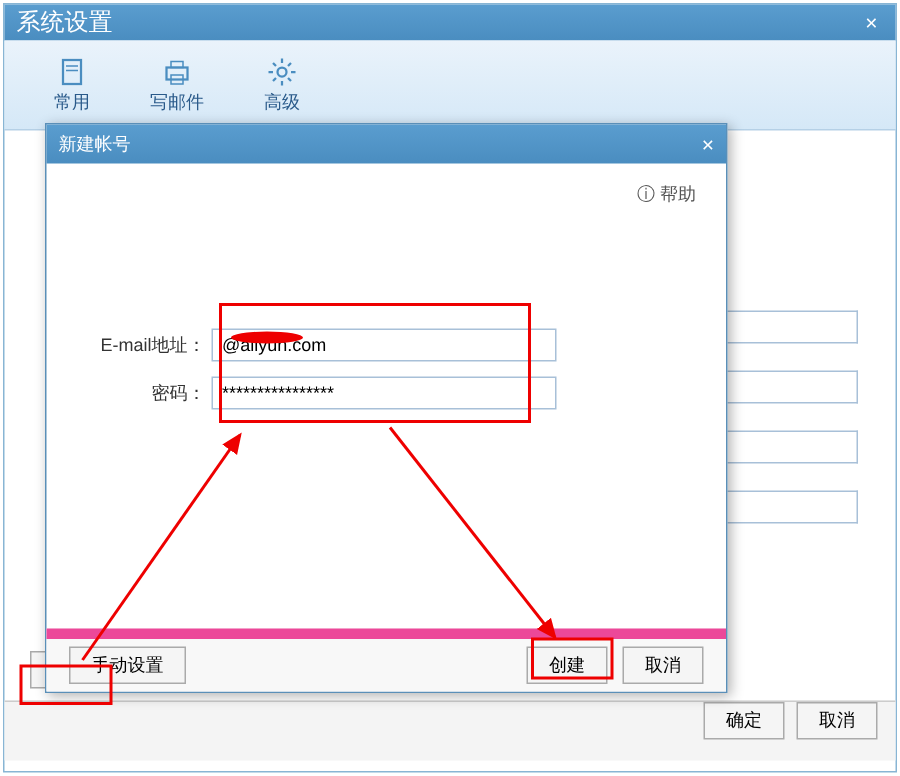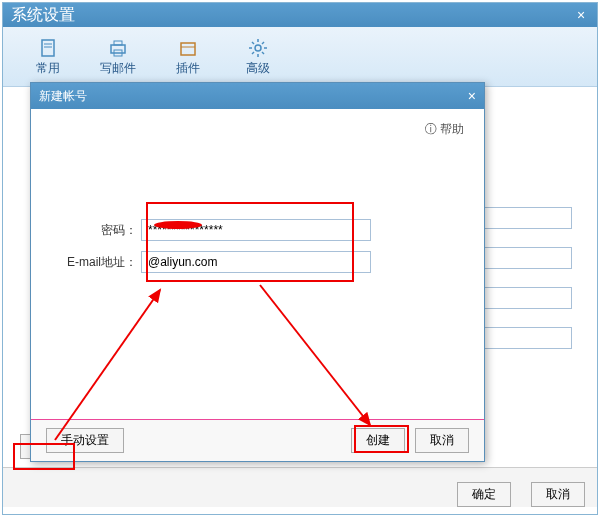--- a/index.html
+++ b/index.html
@@ -14,35 +14,35 @@
 .toolbar { height: 60px; background: linear-gradient(#eaf3fb, #d5e8f7); border-bottom: 1px solid #b5d0e6; display: flex; padding: 0 10px; }
 .tool-item { width: 70px; display: flex; flex-direction: column; align-items: center; justify-content: center; gap: 0; cursor: pointer; color: #2a5a8a; }
 .tool-item.active { background: linear-gradient(#d0e5f5, #b8d8ef); border: 1px solid #a0c4e0; border-radius: 3px; }
 .tool-icon { width: 24px; height: 24px; display: flex; align-items: center; justify-content: center; }
 
 .content { padding: 20px; position: relative; height: 380px; }
 
 .bottom-actions { position: absolute; left: 20px; bottom: 58px; display: flex; gap: 10px; }
 .btn { padding: 3px 14px; background: #f5f5f5; border: 1px solid #aaa; cursor: pointer; font-size: 12px; }
 
-.footer { height: 40px; border-top: 1px solid #ccc; display: flex; align-items: flex-end; justify-content: flex-end; gap: 20px; padding: 0 12px; background: #f4f4f4; }
+.footer { height: 40px; border-top: 1px solid #ccc; display: flex; align-items: flex-start; justify-content: flex-end; gap: 8px; padding: 0 12px; background: #f4f4f4; }
 
 
 .modal { position: absolute; left: 30px; top: 82px; width: 455px; height: 380px; border: 1px solid #5a8fb8; background: #fff; box-shadow: 2px 2px 8px rgba(0,0,0,.3); z-index: 10; }
 .modal-title { height: 26px; background: linear-gradient(#5a9dcf, #4a8dc0); color: #fff; display: flex; align-items: center; padding: 0 8px; }
 .modal-title .title { flex: 1; }
 .modal-title .close { cursor: pointer; font-size: 14px; }
 .modal-body { padding: 10px 20px; position: relative; height: 310px; }
 .help-link { position: absolute; right: 20px; top: 12px; color: #555; cursor: pointer; margin-left: 19px; }
 .form-row { display: flex; align-items: center; margin-bottom: 10px; }
 .form-row label { width: 90px; text-align: right; padding-right: 4px; color: #333; }
 .form-row input { width: 230px; height: 22px; border: 1px solid #a8c0d8; padding: 0 6px; }
 .form-group { margin-top: 100px; }
 
-.modal-footer { height: 42px; border-top: 1px solid #ec4899; display: flex; align-items: center; padding: 0 15px; gap: 10px; background: #f8f8f8; }
+.modal-footer { height: 42px; border-top: 7px solid #ec4899; display: flex; align-items: center; padding: 0 15px; gap: 10px; background: #f8f8f8; }
 .modal-footer .spacer { flex: 1; }
 
 
 .redbox { position: absolute; border: 2px solid #e00; pointer-events: none; z-index: 20; }
 .arrow { position: absolute; z-index: 20; pointer-events: none; }
 
 
 .bg-fields { position: absolute; right: 25px; top: 120px; width: 90px; }
 .bg-box { height: 22px; border: 1px solid #a8c0d8; border-left: none; margin-bottom: 18px; background: #fff; }
 </style>
@@ -68,29 +68,20 @@
     </div>
     <div class="tool-item">
       <span class="tool-icon">
           <svg width="22" height="22">
             <rect x="4" y="8" width="14" height="8" fill="none" stroke="#4a8dc0" stroke-width="1.5"></rect>
             <rect x="7" y="4" width="8" height="4" fill="none" stroke="#4a8dc0"></rect>
             <rect x="7" y="13" width="8" height="6" fill="none" stroke="#4a8dc0"></rect>
           </svg>
         </span>
       <span>写邮件</span>
-    </div>
-    <div class="tool-item">
-      <span class="tool-icon">
-          <svg width="22" height="22">
-            <rect x="4" y="6" width="14" height="12" fill="none" stroke="#c08030" stroke-width="1.5"></rect>
-            <line x1="4" y1="10" x2="18" y2="10" stroke="#c08030"></line>
-          </svg>
-        </span>
-      <span>插件</span>
     </div>
     <div class="tool-item">
       <span class="tool-icon">
           <svg width="22" height="22">
             <circle cx="11" cy="11" r="3" fill="none" stroke="#4a8dc0" stroke-width="1.5"></circle>
             <g stroke="#4a8dc0" stroke-width="1.5">
               <line x1="11" y1="2" x2="11" y2="5"></line>
               <line x1="11" y1="17" x2="11" y2="20"></line>
               <line x1="2" y1="11" x2="5" y2="11"></line>
               <line x1="17" y1="11" x2="20" y2="11"></line>
@@ -130,26 +121,26 @@
   <div class="modal-title">
     <span class="title">新建帐号</span>
     <span class="close">×</span>
   </div>
   <div class="modal-body">
     <span class="help-link">
       <span>ⓘ </span><span>帮助</span>
     </span>
     <div class="form-group">
       <div class="form-row">
+        <label>E-mail地址：</label>
+        <input type="text" style="color: rgb(0, 0, 0);" value="@aliyun.com">
+      </div>
+      <div class="form-row">
         <label>密码：</label>
         <input type="text" value="****************" style="">
-      </div>
-      <div class="form-row">
-        <label>E-mail地址：</label>
-        <input type="text" style="color: rgb(0, 0, 0);" value="@aliyun.com">
       </div>
     </div>
   </div>
   <div class="modal-footer">
     <button class="btn">手动设置</button>
     <span class="spacer"></span>
     <button class="btn">创建</button>
     <button class="btn">取消</button>
   </div>
 </div>

